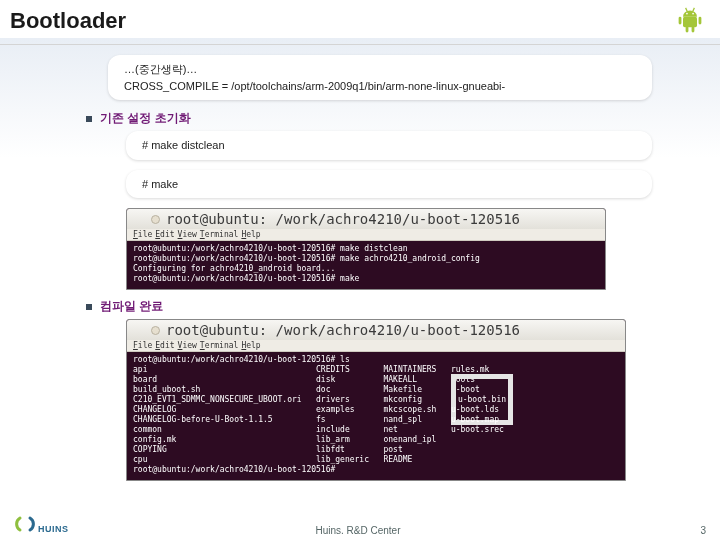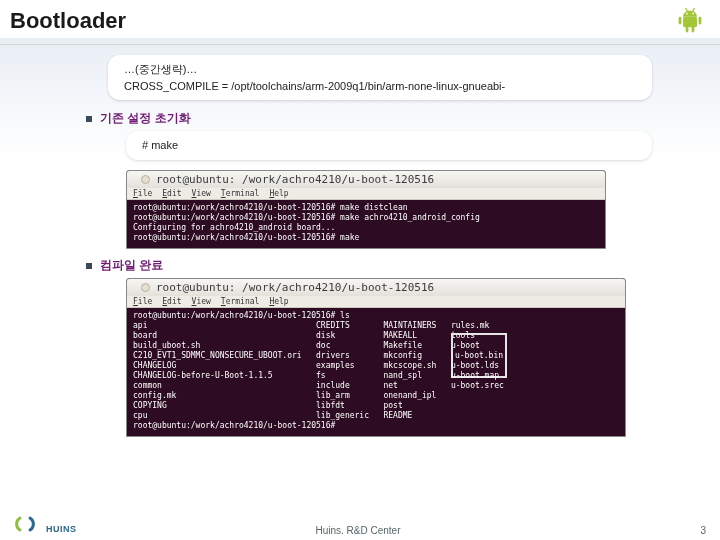--- a/index.html
+++ b/index.html
@@ -14,33 +14,33 @@
   .content { padding: 10px 28px 0 28px; position: relative; z-index: 1; }
   
   .box { background: #fff; border-radius: 12px; box-shadow: 0 1px 3px rgba(0,0,0,.15); padding: 6px 16px; margin: 0 40px 10px 80px; font-size: 11px; line-height: 1.5; color: #222; }
   .box.w90 { margin-left: 98px; }
   
   .bullet-row { display: flex; align-items: baseline; margin: 6px 0 4px 58px; }
   .bullet { width: 6px; height: 6px; background: #3a4a5a; margin-right: 8px; margin-top: 5px; }
   .bullet-label { font-size: 12px; font-weight: bold; color: #701a75; }
   
   .term-win { margin: 2px 0 8px 98px; width: 480px; border: 1px solid #888; background: #2d0b22; font-family: "DejaVu Sans Mono", monospace; font-size: 8px; color: #fff; border-radius: 3px 3px 0 0; overflow: hidden; }
-  .term-title { background: linear-gradient(#f7f6f3,#e3e1da); color: #3b3b3b; padding: 2px 14px; display: flex; align-items: center; gap: 6px; font-size: 11px; }
+  .term-title { background: linear-gradient(#f7f6f3,#e3e1da); color: #3b3b3b; padding: 2px 24px; display: flex; align-items: center; gap: 6px; font-size: 14px; }
   .term-title .spacer { flex: 1; }
-  .menubar { background: #efece5; color: #333; padding: 1px 6px; font-size: 8px; display: flex; gap: 10px; border-bottom: 1px solid #cfcac0; }
+  .menubar { background: #efece5; color: #333; padding: 1px 6px; font-size: 8px; display: flex; gap: 3px; border-bottom: 1px solid #cfcac0; }
   .menubar span { display: inline-block; }
   .menubar span::first-letter { text-decoration: underline; }
   .term-body { padding: 3px 6px 5px 6px; line-height: 1.25; white-space: pre; }
-  .term-body .hl { border: 2px solid #e5e5e5; padding: 16px 2px; }
+  .term-body .hl { border: 5px solid #e5e5e5; padding: 16px 2px; }
   .circle { width: 9px; height: 9px; border-radius: 50%; background: #e6dfcf; border: 1px solid #b8b1a0; }
   
   .footer { position: absolute; left: 0; right: 0; bottom: 4px; color: #566; font-size: 10px; display: flex; align-items: center; }
   .footer .ctr { position: absolute; left: 0; right: 4px; text-align: center; }
   .footer .pg { margin-left: auto; margin-right: 14px; }
-  .logo { position: absolute; left: 14px; bottom: 6px; display: flex; align-items: flex-end; gap: 10px; }
+  .logo { position: absolute; left: 14px; bottom: 6px; display: flex; align-items: flex-end; gap: 2px; }
   .logo svg { display: block; }
   .logo-text { font-size: 9px; font-weight: bold; color: #2b6a8f; letter-spacing: .5px; }
 </style>
 </head>
 <body>
 
 <div class="bg-wash"></div>
 
 <div class="header">
   <div class="title">Bootloader</div>
@@ -63,20 +63,23 @@
 <div class="content">
 
   <div class="box">
     <div>…(중간생략)…</div>
     <div>CROSS_COMPILE = /opt/toolchains/arm-2009q1/bin/arm-none-linux-gnueabi-</div>
   </div>
 
   <div class="bullet-row">
     <div class="bullet"></div>
     <div class="bullet-label">기존 설정 초기화</div>
+  </div>
+  <div class="box w90">
+    <span>#  make distclean</span>
   </div>
 
   <div class="box w90">
     <span>#  make</span>
   </div>
 
   <div class="term-win">
     <div class="term-title">
       <div class="circle"></div>
       <span>root@ubuntu: /work/achro4210/u-boot-120516</span>

